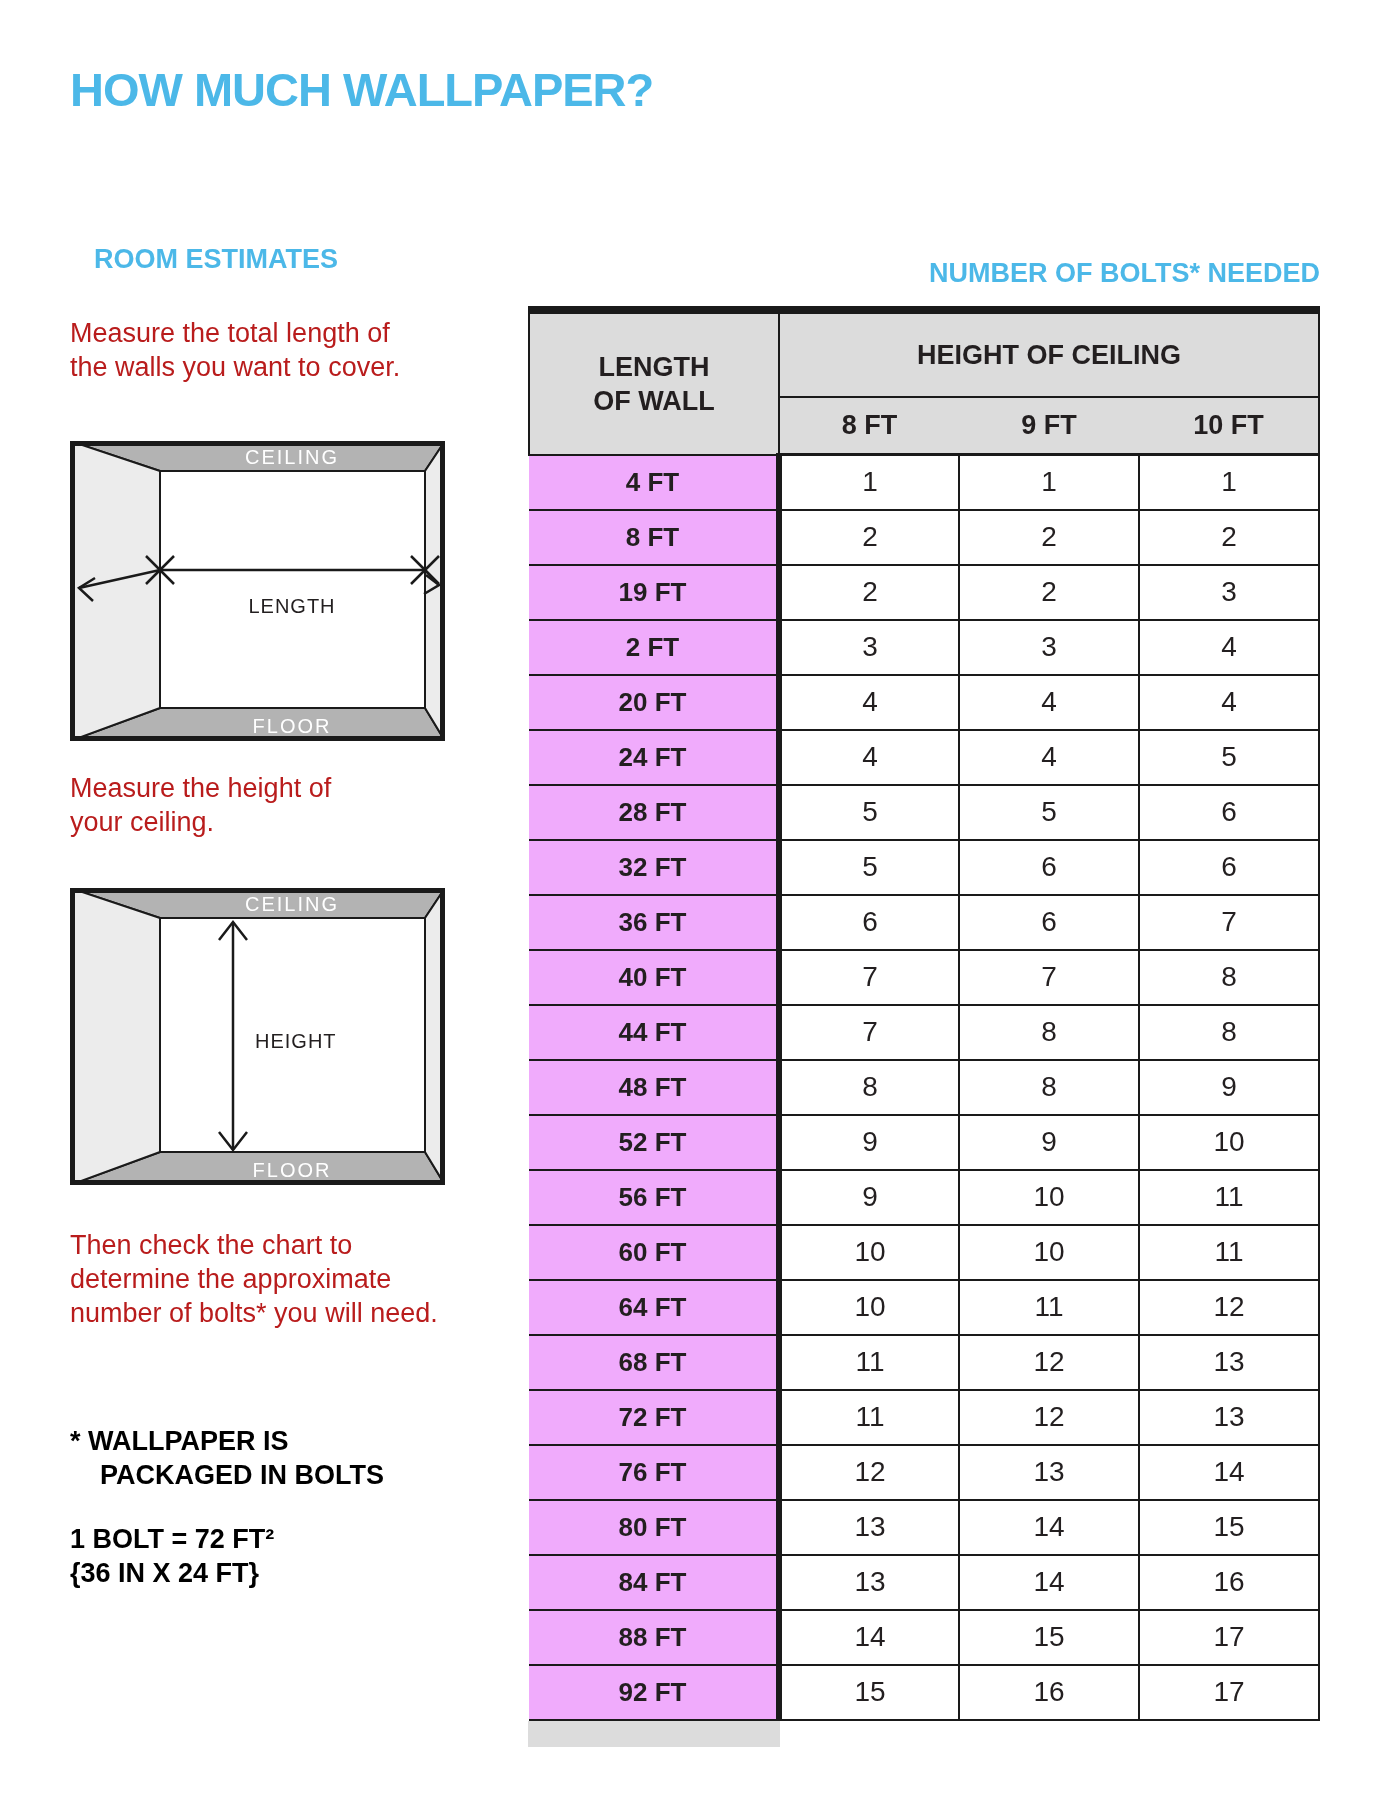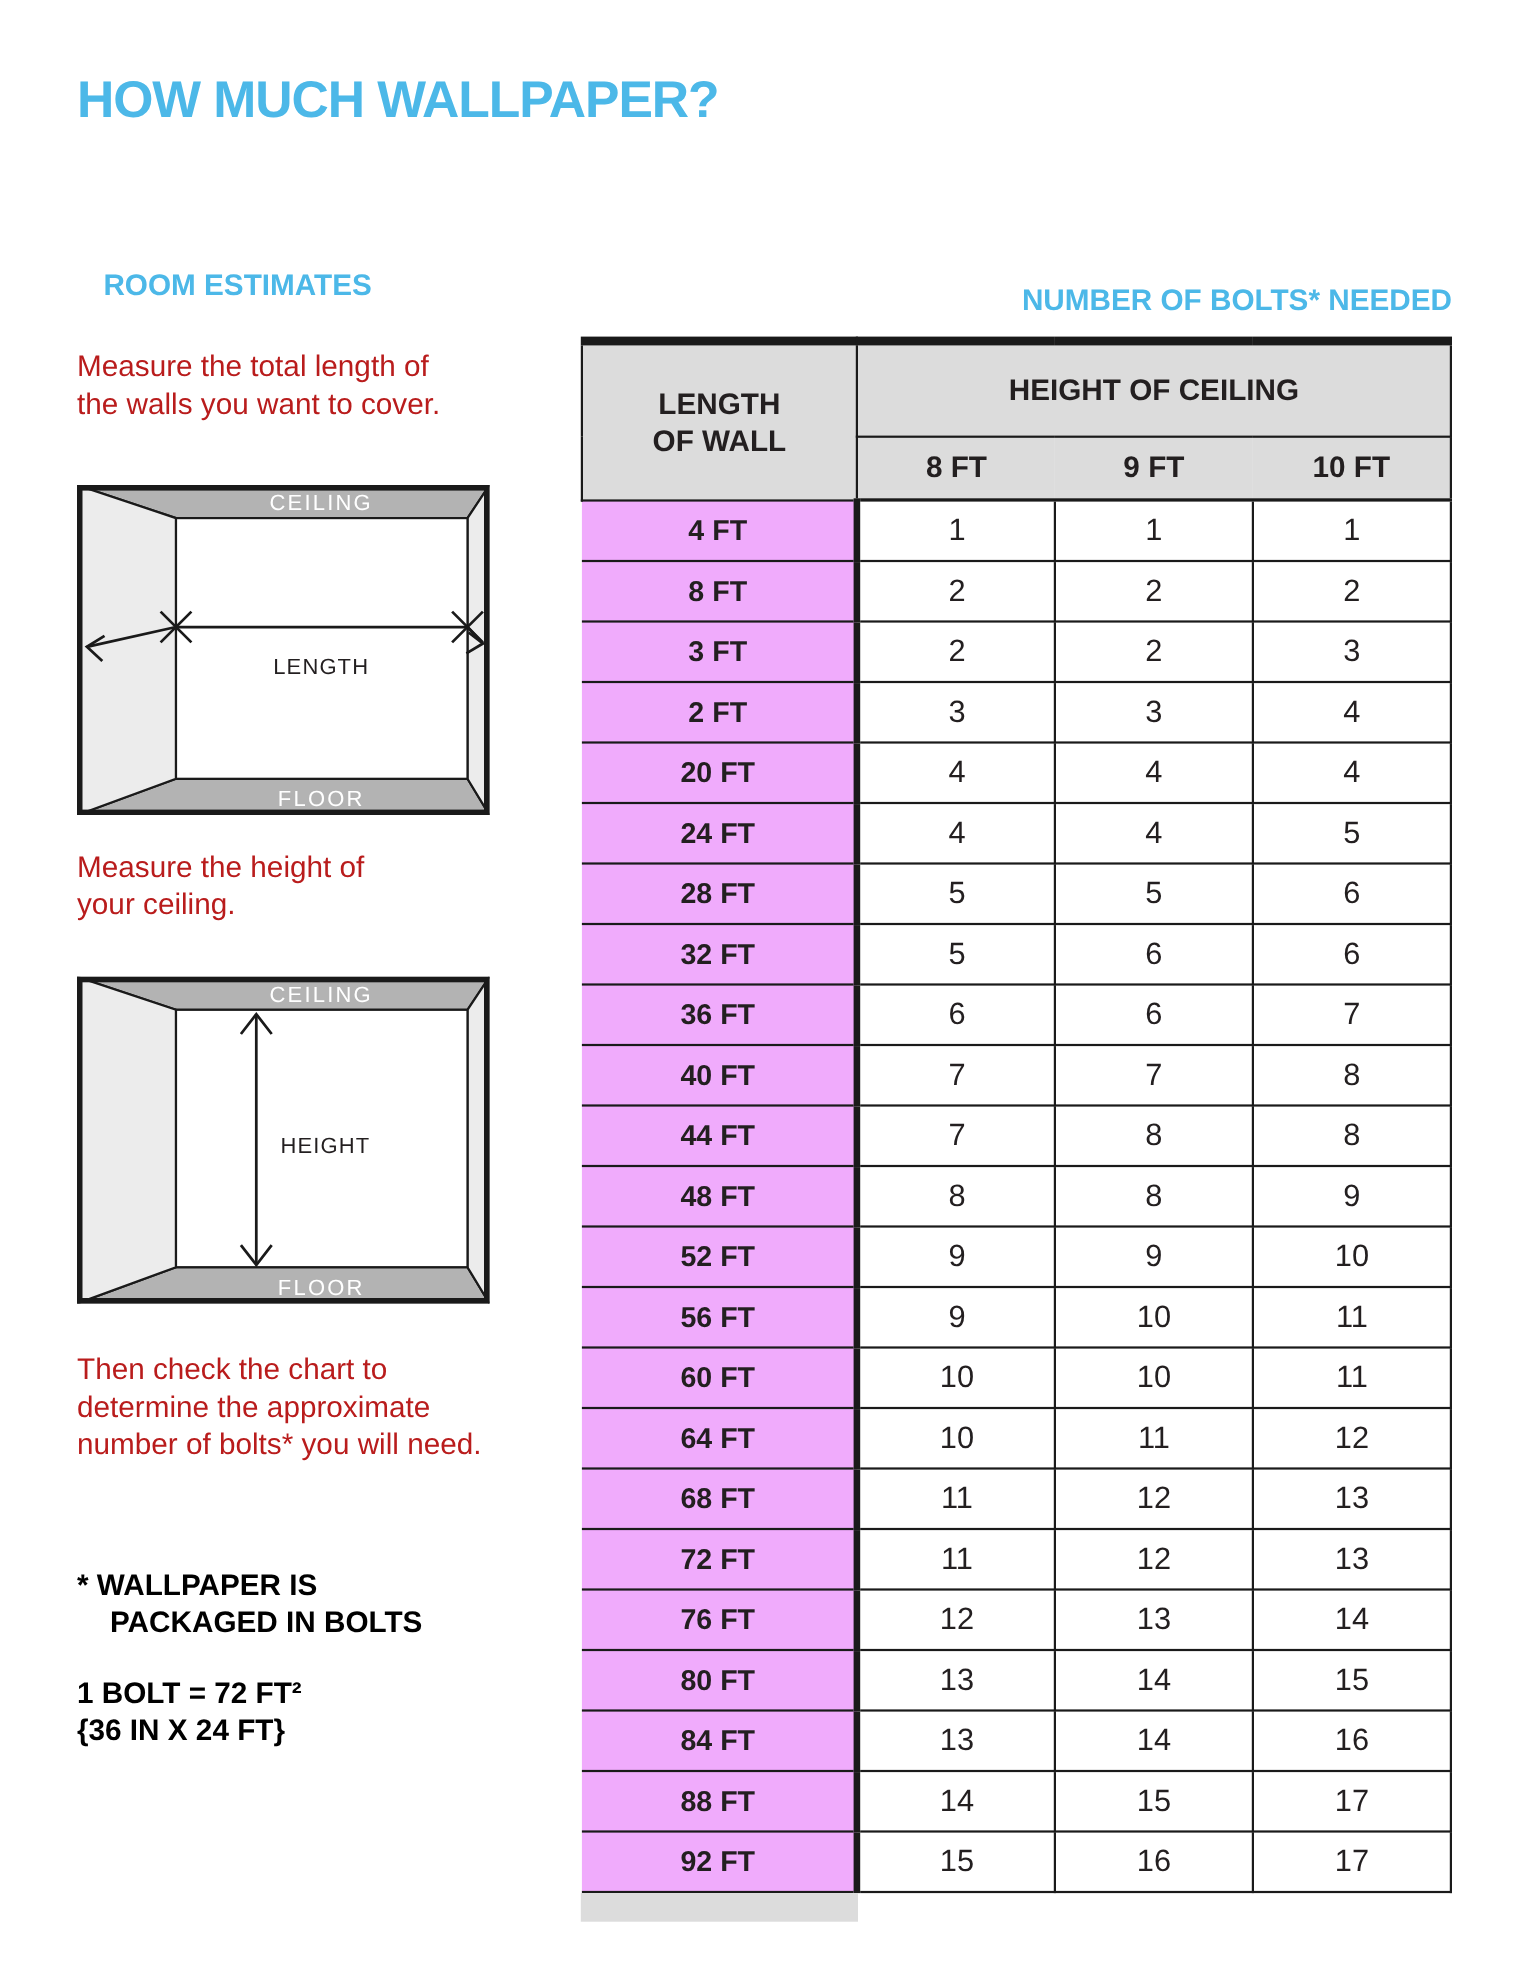--- a/index.html
+++ b/index.html
@@ -214,21 +214,21 @@
   </tr>
 
   <tr class="data-row">
     <th>8 FT</th>
     <td>2</td>
     <td>2</td>
     <td>2</td>
   </tr>
 
   <tr class="data-row">
-    <th>3 FT</th>
+    <th>19 FT</th>
     <td>2</td>
     <td>2</td>
     <td>3</td>
   </tr>
 
   <tr class="data-row">
     <th>2 FT</th>
     <td>3</td>
     <td>3</td>
     <td>4</td>

